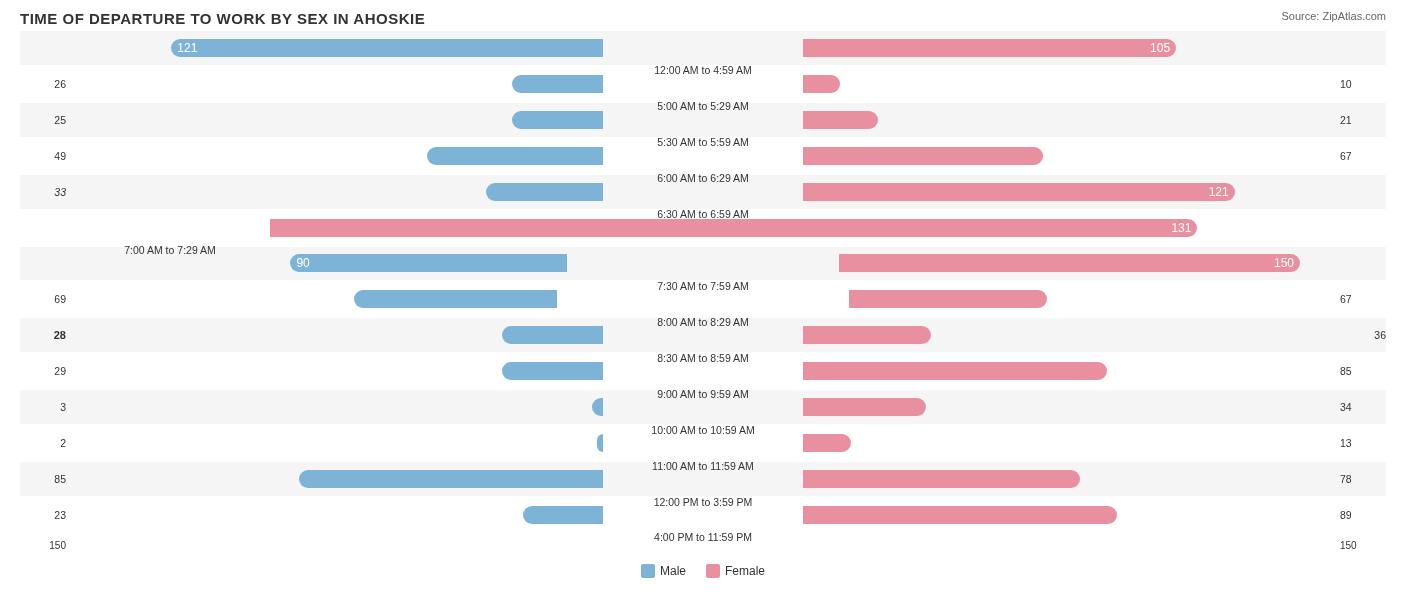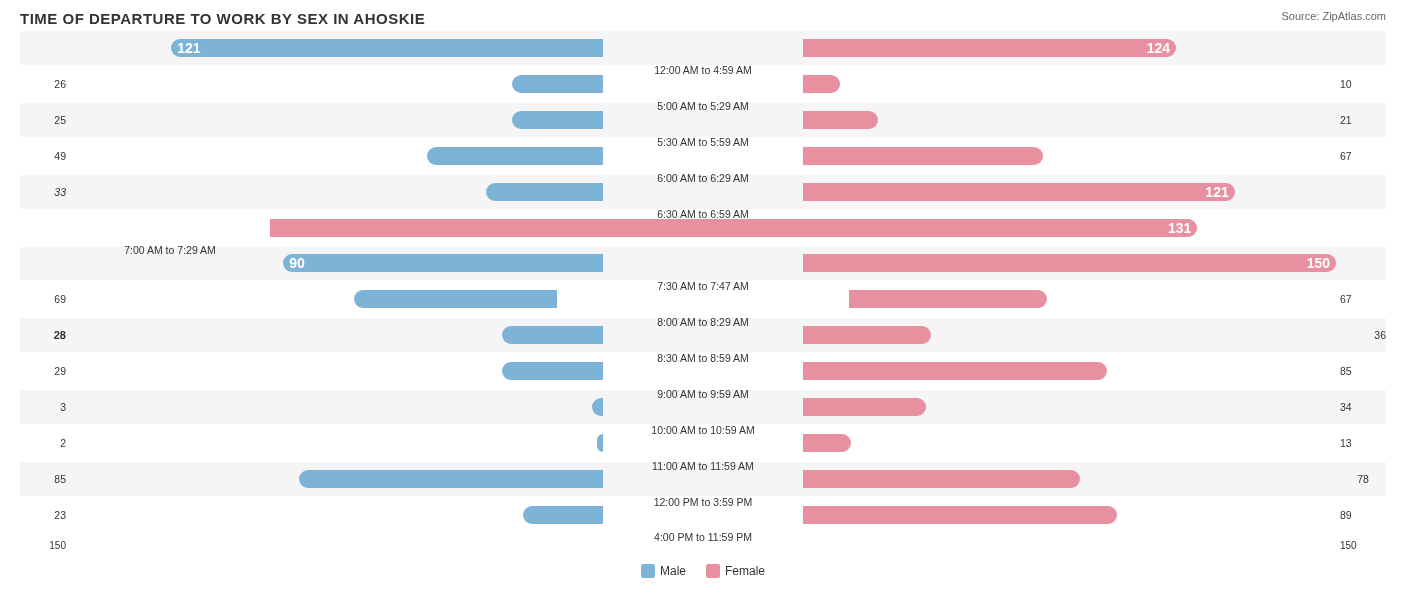--- a/index.html
+++ b/index.html
@@ -87,22 +87,22 @@
       background: #e88fa0;
       height: 18px;
       border-radius: 0 9px 9px 0;
       display: flex;
       align-items: center;
       justify-content: flex-end;
       padding-right: 6px;
       min-width: 4px;
     }
     .bar-val {
-      font-size: 14px;
-      font-weight: bold;
+      font-size: 12px;
+      font-weight: normal;
       color: #fff;
       white-space: nowrap;
     }
     .legend {
       display: flex;
       justify-content: center;
       align-items: center;
       gap: 20px;
       margin-top: 8px;
       font-size: 12px;
@@ -136,21 +136,21 @@
   <div class="row" style="display: flex; align-items: center; flex: 1 1 0%; min-height: 0px;">
         <div style="width: 50px; text-align: right; font-size: 10.5px; color: rgb(51, 51, 51); flex-shrink: 0; padding-right: 4px;"></div>
         <div class="left-bars">
           <div class="bar-blue" style="width: 81%; max-width: 100%;">
             <span class="bar-val">121</span>
           </div>
         </div>
         <div class="center-label">12:00 AM to 4:59 AM</div>
         <div class="right-bars">
           <div class="bar-pink" style="width: 70%; max-width: 100%;">
-            <span class="bar-val">124</span>
+            <span class="bar-val">105</span>
           </div>
         </div>
         <div style="width: 50px; text-align: left; font-size: 10.5px; color: rgb(51, 51, 51); flex-shrink: 0; padding-left: 4px;"></div>
       </div>
       <div class="row" style="display: flex; align-items: center; flex: 1 1 0%; min-height: 0px;">
         <div style="width: 50px; text-align: right; font-size: 10.5px; color: rgb(51, 51, 51); flex-shrink: 0; padding-right: 4px;">26</div>
         <div class="left-bars">
           <div class="bar-blue" style="width: 17%; max-width: 100%;"></div>
         </div>
         <div class="center-label">5:00 AM to 5:29 AM</div>
@@ -197,28 +197,28 @@
       <div class="row" style="display: flex; align-items: center; flex: 1 1 0%; min-height: 0px;">
         <div style="width: 50px; text-align: right; font-size: 10.5px; color: rgb(51, 51, 51); flex-shrink: 0; padding-right: 4px;"></div>
         <div class="center-label">7:00 AM to 7:29 AM</div>
         <div class="right-bars">
           <div class="bar-pink" style="width: 87%; max-width: 100%;">
             <span class="bar-val">131</span>
           </div>
         </div>
         <div style="width: 50px; text-align: left; font-size: 10.5px; color: rgb(51, 51, 51); flex-shrink: 0; padding-left: 4px;"></div>
       </div>
-      <div class="row" style="display: flex; align-items: center; flex: 1 1 0%; min-height: 0px;">
+      <div class="row" style="display: flex; align-items: center; flex: 1 1 0%; min-height: 0px; gap: 36px;">
         <div style="width: 50px; text-align: right; font-size: 10.5px; color: rgb(51, 51, 51); flex-shrink: 0; padding-right: 4px;"></div>
         <div class="left-bars">
           <div class="bar-blue" style="width: 60%; max-width: 100%;">
             <span class="bar-val">90</span>
           </div>
         </div>
-        <div class="center-label">7:30 AM to 7:47 AM</div>
+        <div class="center-label">7:30 AM to 7:59 AM</div>
         <div class="right-bars">
           <div class="bar-pink" style="width: 100%; max-width: 100%;">
             <span class="bar-val">150</span>
           </div>
         </div>
         <div style="width: 50px; text-align: left; font-size: 10.5px; color: rgb(51, 51, 51); flex-shrink: 0; padding-left: 4px;"></div>
       </div>
       <div class="row" style="display: flex; align-items: center; flex: 1 1 0%; min-height: 0px; gap: 46px;">
         <div style="width: 50px; text-align: right; font-size: 10.5px; color: rgb(51, 51, 51); flex-shrink: 0; padding-right: 4px;">69</div>
         <div class="left-bars">
@@ -276,21 +276,21 @@
       </div>
       <div class="row" style="display: flex; align-items: center; flex: 1 1 0%; min-height: 0px;">
         <div style="width: 50px; text-align: right; font-size: 10.5px; color: rgb(51, 51, 51); flex-shrink: 0; padding-right: 4px;">85</div>
         <div class="left-bars">
           <div class="bar-blue" style="width: 57%; max-width: 100%;"></div>
         </div>
         <div class="center-label">12:00 PM to 3:59 PM</div>
         <div class="right-bars">
           <div class="bar-pink" style="width: 52%; max-width: 100%;"></div>
         </div>
-        <div style="width: 50px; text-align: center; font-size: 10.5px; color: rgb(51, 51, 51); flex-shrink: 0; padding-left: 4px;">78</div>
+        <div style="width: 50px; text-align: left; font-size: 10.5px; color: rgb(51, 51, 51); flex-shrink: 0; padding-left: 4px;">78</div>
       </div>
       <div class="row" style="display: flex; align-items: center; flex: 1 1 0%; min-height: 0px;">
         <div style="width: 50px; text-align: right; font-size: 10.5px; color: rgb(51, 51, 51); flex-shrink: 0; padding-right: 4px;">23</div>
         <div class="left-bars">
           <div class="bar-blue" style="width: 15%; max-width: 100%;"></div>
         </div>
         <div class="center-label">4:00 PM to 11:59 PM</div>
         <div class="right-bars">
           <div class="bar-pink" style="width: 59%; max-width: 100%;"></div>
         </div>

